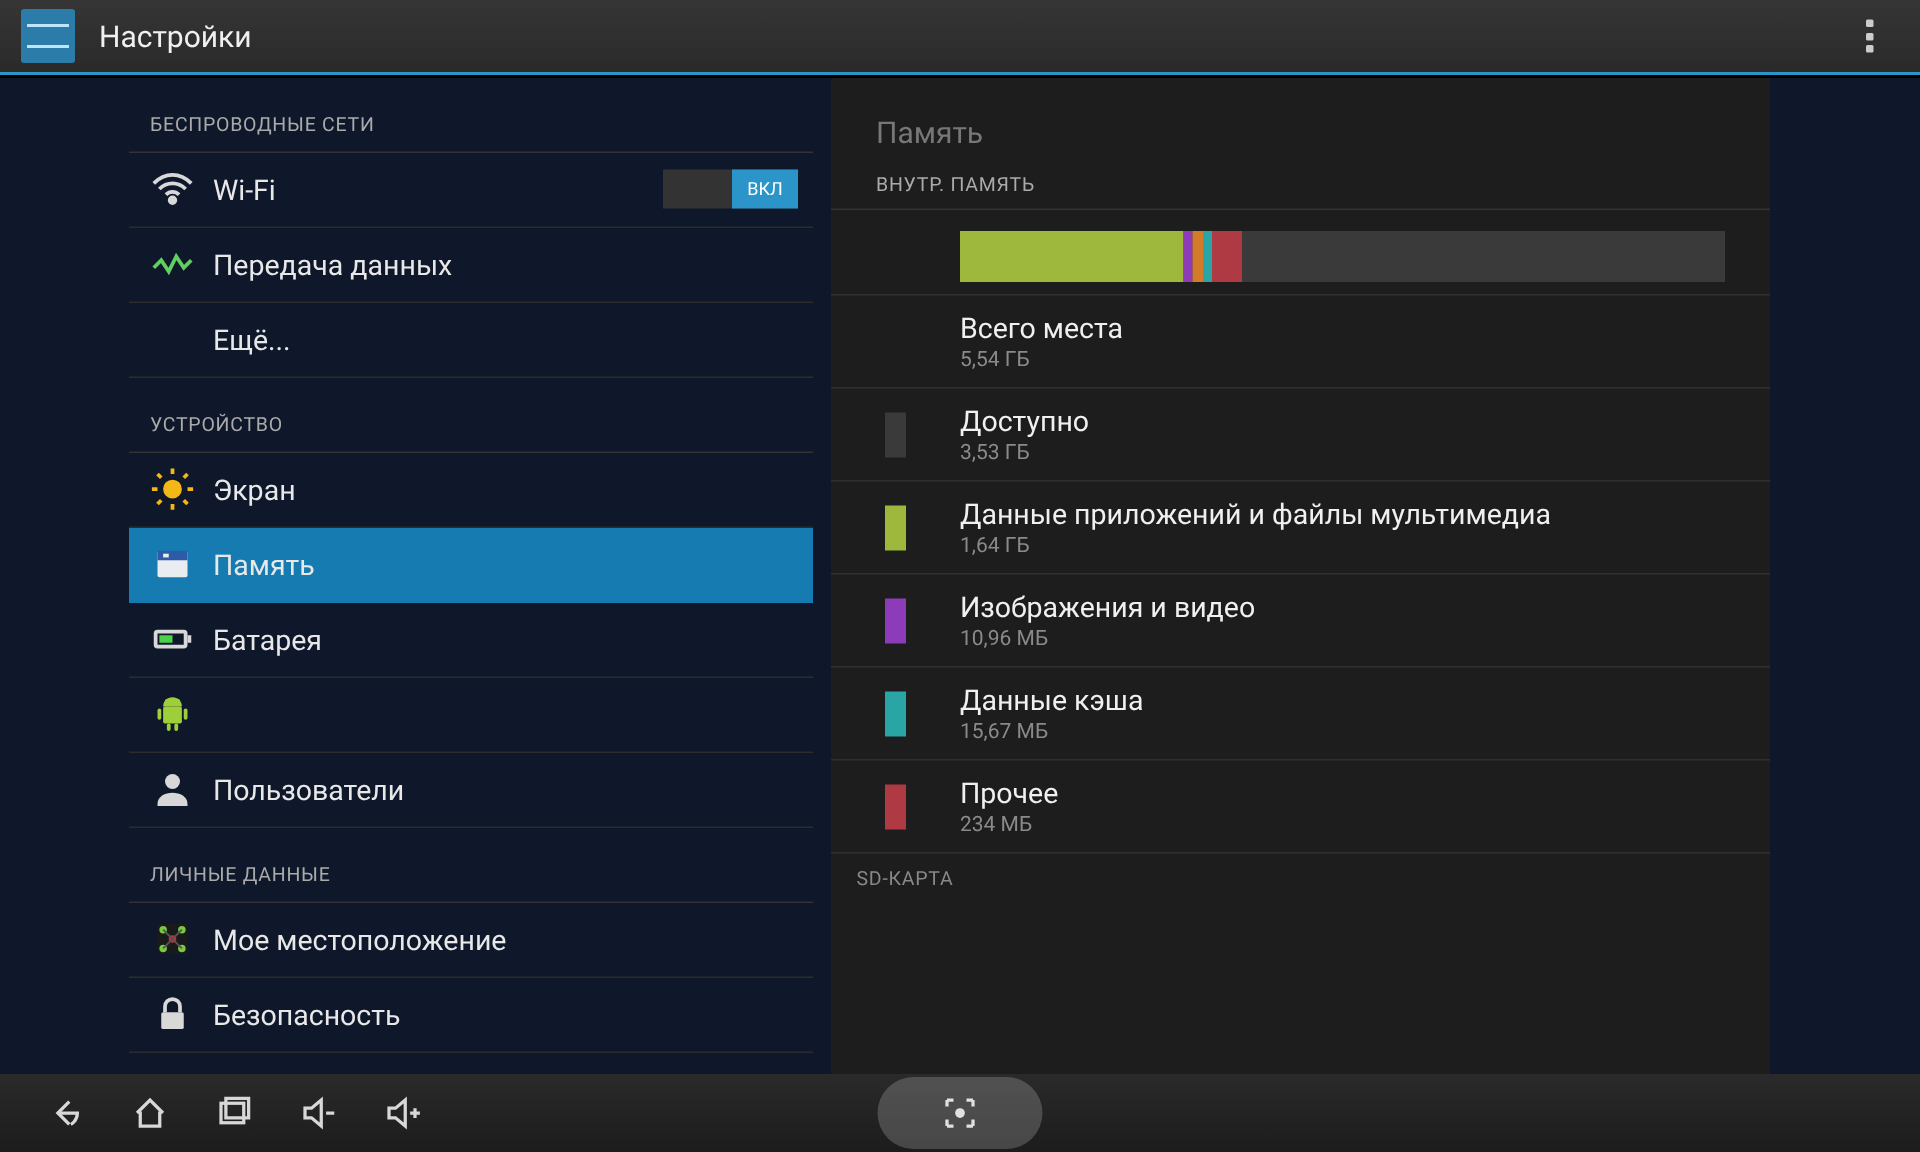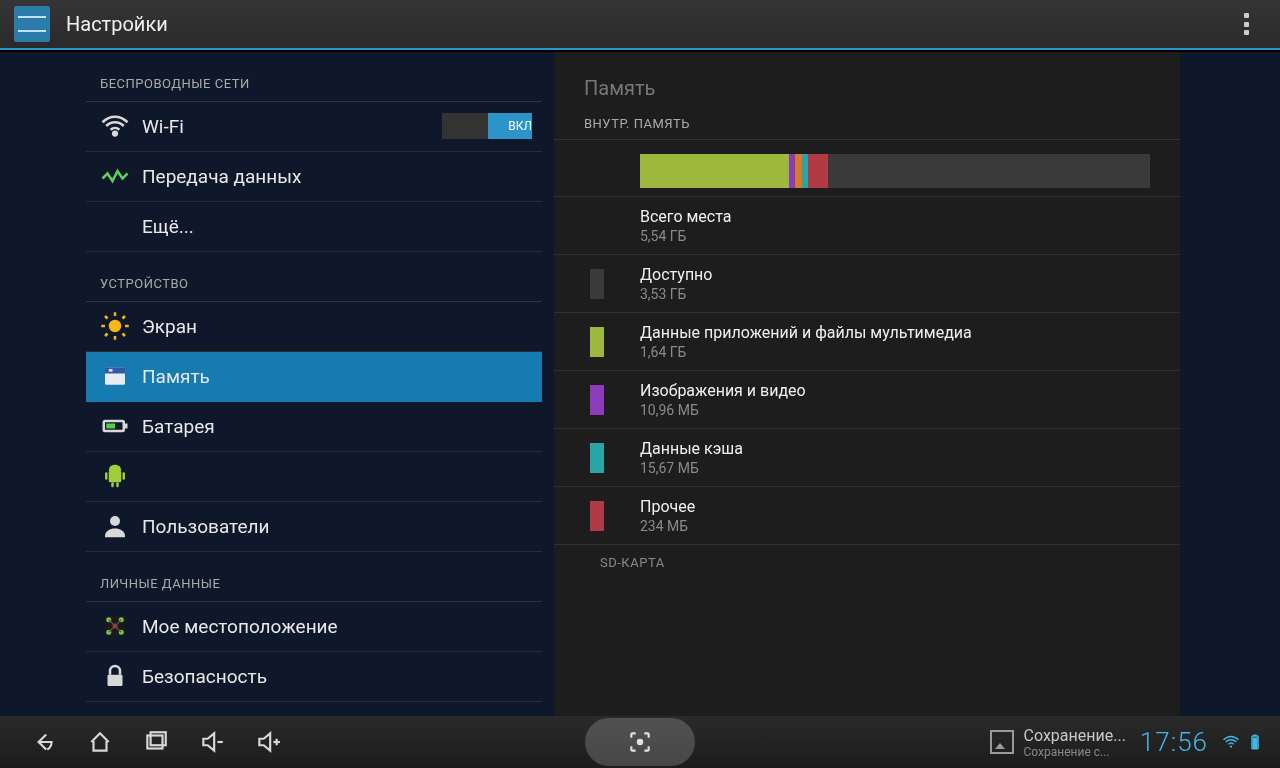--- a/index.html
+++ b/index.html
@@ -72,21 +72,21 @@
 .sidebar-item .label { flex: 1; }
 .toggle-on {
   width: 90px; height: 26px;
   background: #333;
   position: relative;
   font-size: 12px; color: #fff;
 }
 .toggle-on .knob {
   position: absolute; right: 0; top: 0; bottom: 0; width: 44px;
   background: #2b95c9;
-  display:flex; align-items:center; justify-content:flex-end;
+  display:flex; align-items:center; justify-content:center;
 }
 
 
 .icon-slot svg { width: 30px; height: 30px; }
 
 .right-pane {
   flex: 1; margin-left: 12px; margin-right: 100px;
   background: #1d1d1d;
   display: flex; flex-direction: column;
   position: relative;
@@ -113,24 +113,24 @@
 
 .storage-row {
   display:flex; align-items:center;
   padding: 10px 30px 10px 30px;
   border-bottom: 1px solid #303030;
 }
 .storage-row .swatch {
   width: 14px; height: 30px; margin-left: 6px; margin-right: 36px;
 }
 .storage-row.noswatch .swatch { visibility: hidden; }
-.storage-row .txt .line1 { font-size: 16px; color: #f0f0f0; }
+.storage-row .txt .line1 { font-size: 19px; color: #f0f0f0; }
 .storage-row .txt .line2 { font-size: 14px; color: #8a8a8a; margin-top: 2px; }
 .sd-header {
-  font-size: 13px; color: #888; padding: 10px 46px 4px; letter-spacing:.5px;
+  font-size: 13px; color: #888; padding: 10px 17px 4px; letter-spacing:.5px;
 }
 
 .navbar {
   position: absolute; left:0; right:0; bottom:0; height: 52px;
   background: linear-gradient(#2a2a2a, #1c1c1c);
   display: flex; align-items: center;
   padding: 0 16px;
   color: #bfbfbf;
 }
 .navbar .navbtn { width: 56px; height: 40px; display:flex; align-items:center; justify-content:center; cursor:pointer; }
@@ -403,34 +403,13 @@
       </svg>
   </div>
 
   <div class="center-plate">
     <svg viewBox="0 0 24 24" stroke-width="2">
         <path d="M4 4h4M4 4v4M20 4h-4M20 4v4M4 20h4M4 20v-4M20 20h-4M20 20v-4"></path>
         <circle cx="12" cy="12" r="2" fill="#e0e0e0"></circle>
       </svg>
   </div>
 
-  <div class="right-cluster">
-    <div class="toast">
-      <div class="img-ic"></div>
-      <div class="toast-text">
-        <div class="l1">Сохранение...</div>
-        <div class="l2">Сохранение с...</div>
-      </div>
-    </div>
-    <div class="clock">17:56</div>
-    <div class="status-icons">
-      <svg viewBox="0 0 24 24">
-          <path d="M2 9c6-6 14-6 20 0M5 12c4-4 10-4 14 0M8.5 15c2-2 5-2 7 0" fill="none" stroke="#3fb7e4" stroke-width="2"></path>
-          <circle cx="12" cy="18" r="1.5" fill="#3fb7e4"></circle>
-        </svg>
-      <svg viewBox="0 0 24 24">
-          <rect x="8" y="4" width="8" height="17" rx="1" fill="none" stroke="#3fb7e4" stroke-width="2"></rect>
-          <rect x="10" y="2" width="4" height="2" fill="#3fb7e4"></rect>
-          <rect x="9" y="6" width="6" height="14" fill="#3fb7e4"></rect>
-        </svg>
-    </div>
-  </div>
 </div>
 
 </body></html>

